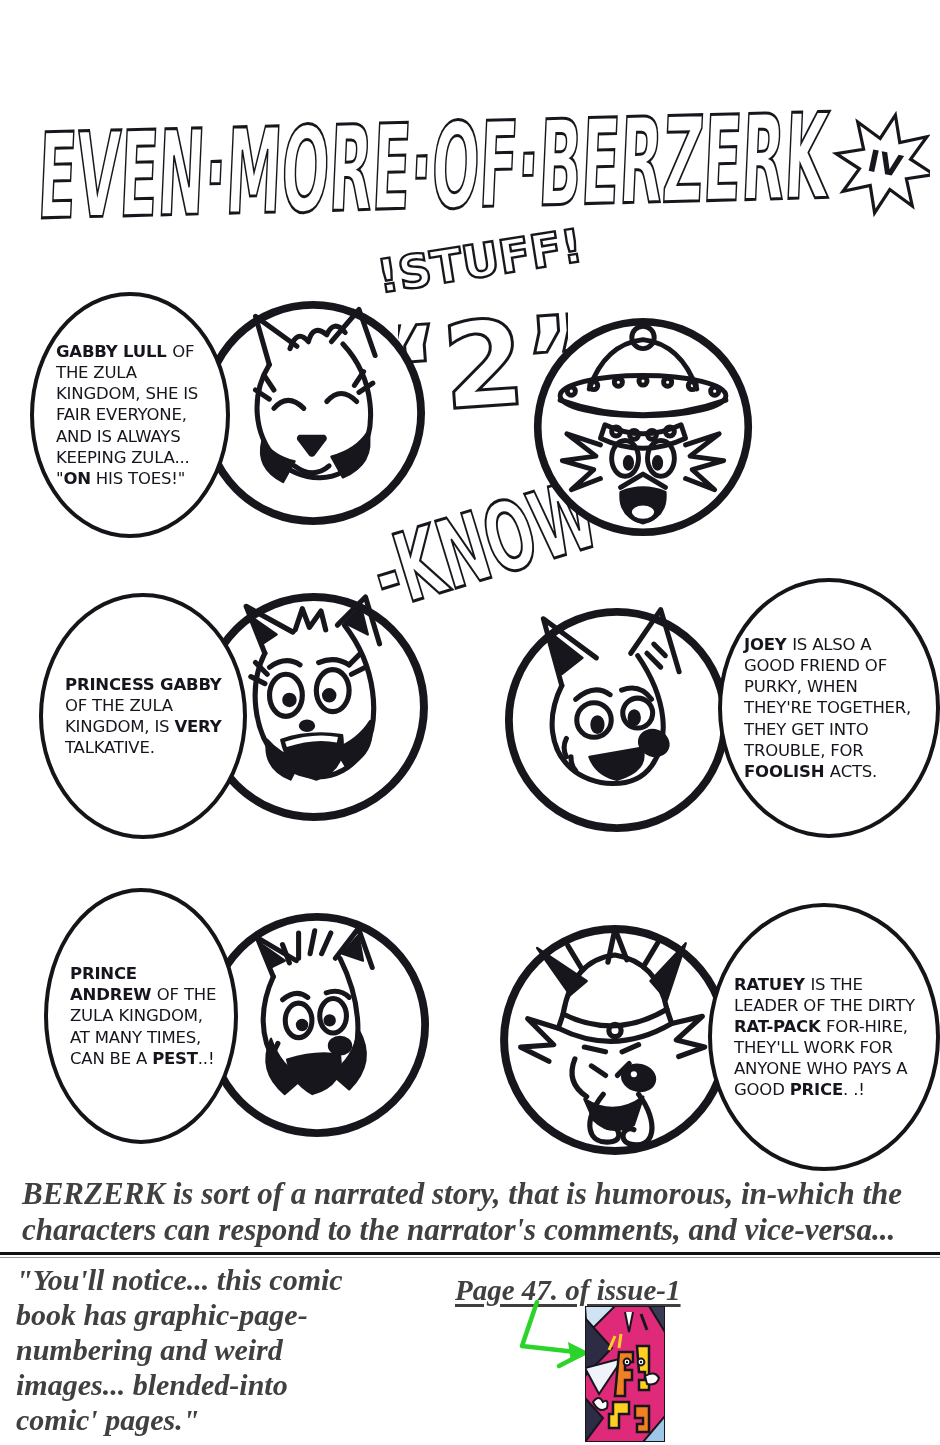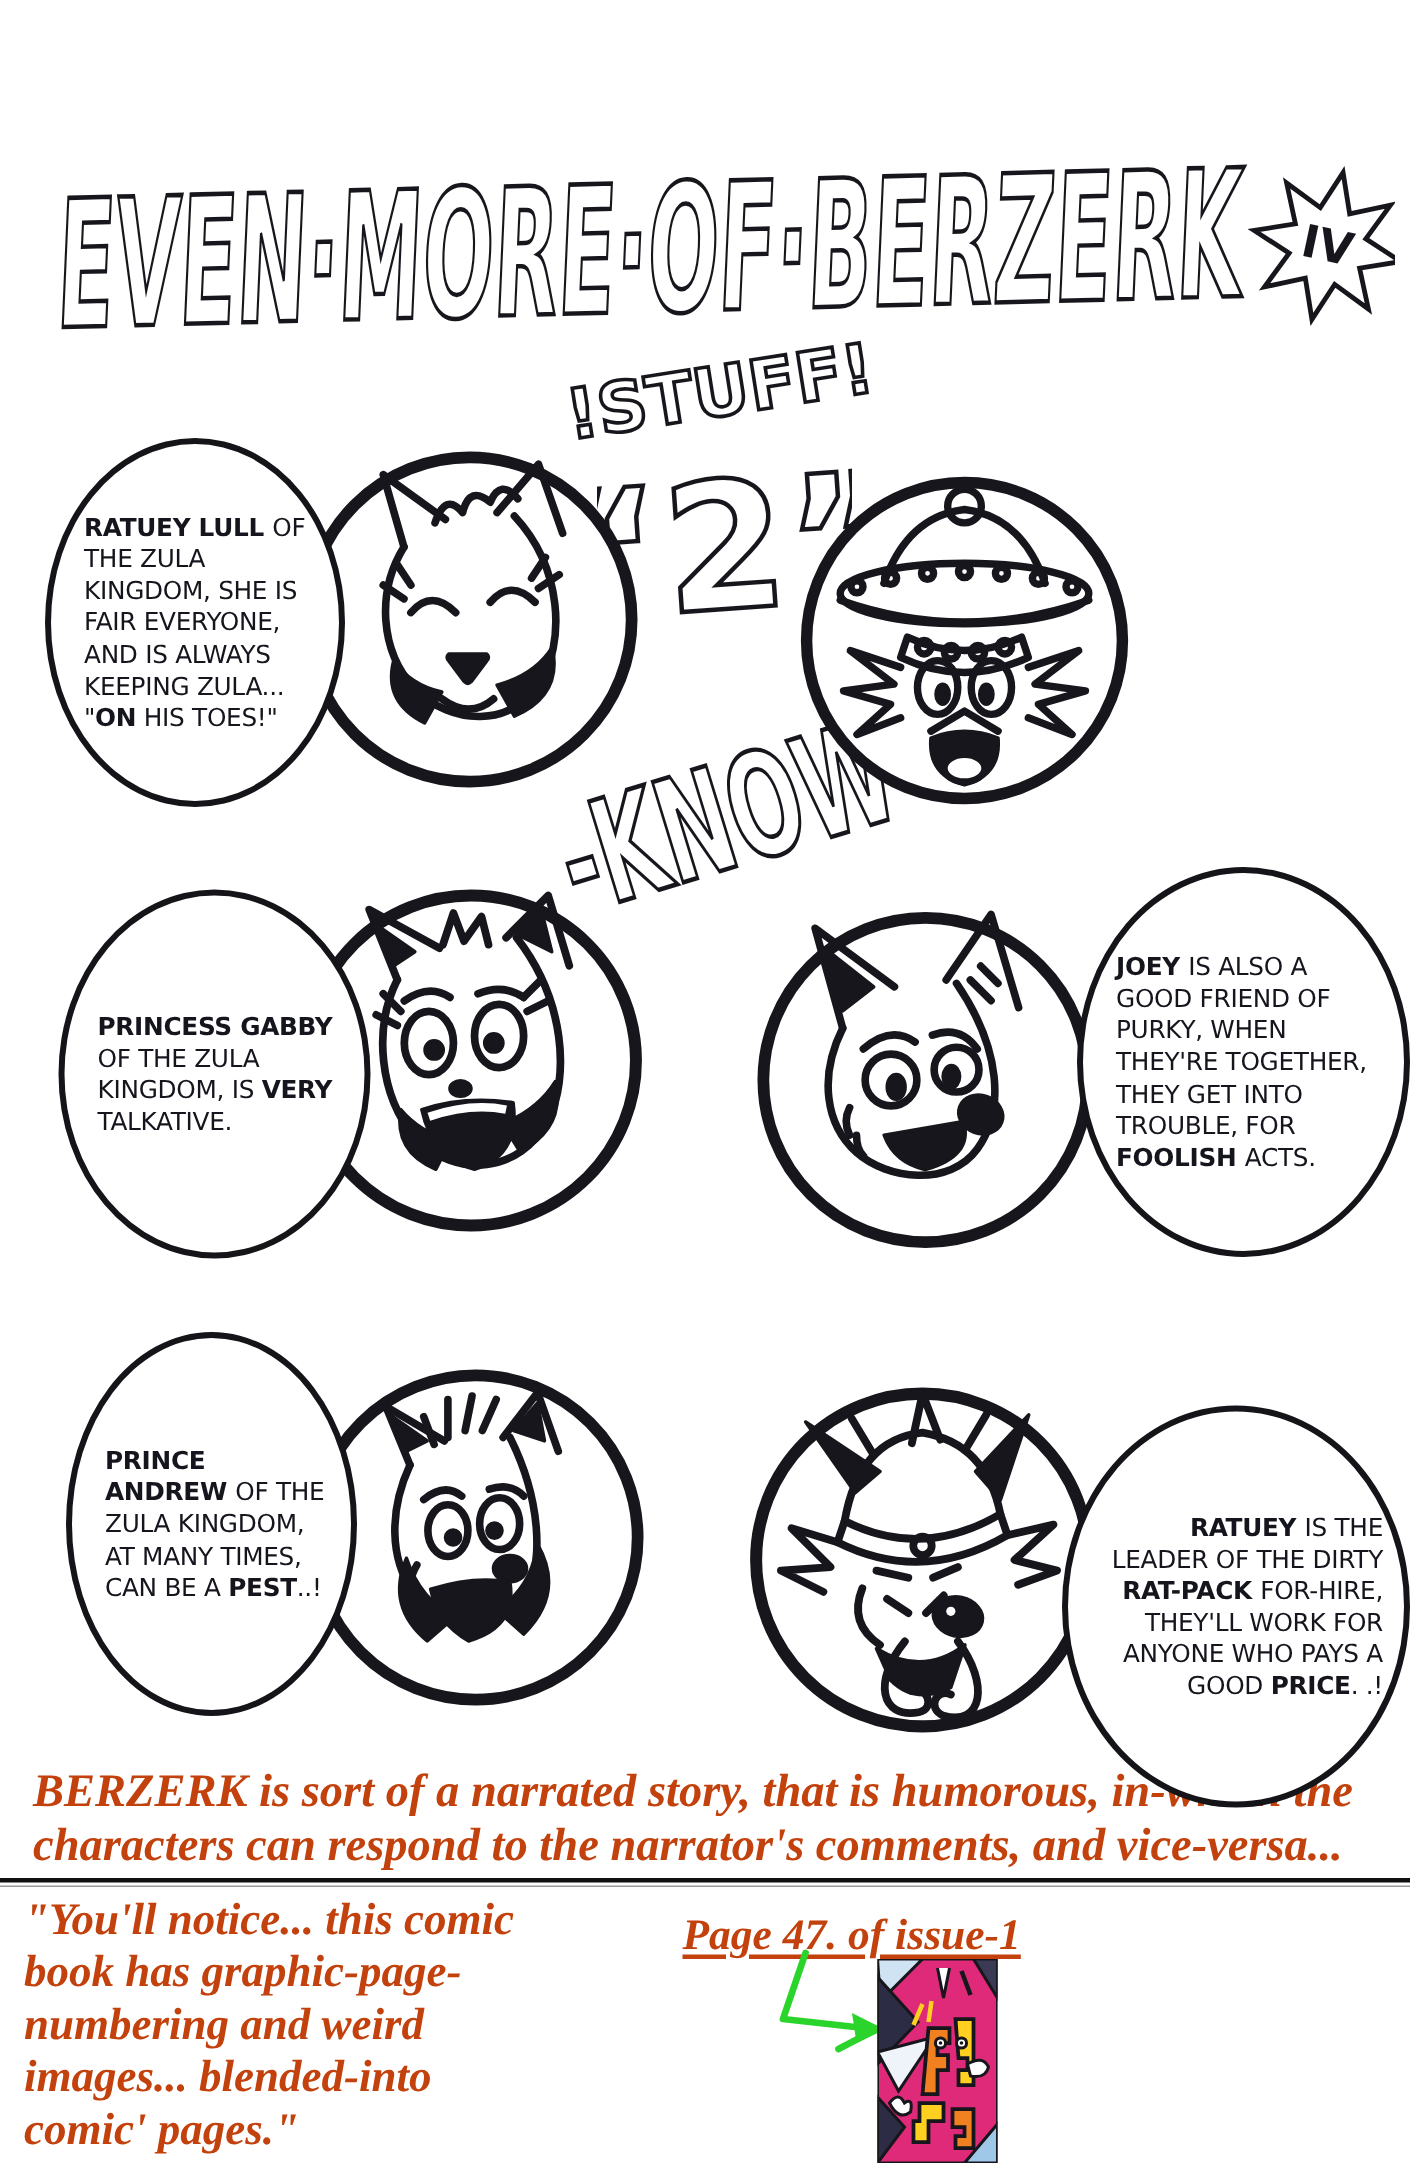--- a/index.html
+++ b/index.html
@@ -8,21 +8,21 @@
   .abs{position:absolute;}
   
   .bubble{position:absolute;border:4px solid #141419;border-radius:50%;background:#ffffff;
           display:flex;align-items:center;z-index:3;}
   .bubble-text{font-size:16.5px;line-height:1.28;letter-spacing:-0.2px;padding:0 14px 0 22px;}
   .portrait{position:absolute;z-index:2;}
   .portrait svg{display:block;width:100%;height:100%;}
   
   .outline-text{fill:#ffffff;stroke:#16161c;font-weight:bold;font-family:"DejaVu Sans",sans-serif;}
   
-  .serif{font-family:"Liberation Serif",serif;font-weight:bold;font-style:italic;color:#c2410c;}
+  .serif{font-family:"Liberation Serif",serif;font-weight:bold;font-style:italic;color:#404040;}
   .desc{left:22px;top:1176px;width:912px;font-size:31px;line-height:1.17;}
   .sep{left:0;top:1252px;width:940px;height:3px;background:#111;}
   .sep2{left:0;top:1257px;width:940px;height:1px;background:#999;}
   .quote{left:16px;top:1262px;width:352px;font-size:30px;line-height:1.17;}
   .pageref{left:455px;top:1274px;font-size:29px;text-decoration:underline;text-decoration-thickness:3px;text-underline-offset:4px;}
   .ink{stroke:#16161c;fill:none;stroke-width:2.2;stroke-linecap:round;stroke-linejoin:round;}
   .ink-fill{fill:#16161c;stroke:#16161c;stroke-width:1;stroke-linejoin:round;}
 </style>
 </head>
 <body>
@@ -44,21 +44,21 @@
     <text x="110" y="55" text-anchor="middle" class="outline-text" font-size="46" stroke-width="2.4" transform="rotate(-9 110 40)">!STUFF!</text>
   </svg>
   <svg class="abs" style="left:398px;top:288px;" width="170" height="140" viewBox="0 0 170 140">
     <text x="85" y="118" text-anchor="middle" class="outline-text" font-size="118" stroke-width="3" transform="rotate(-4 85 70)">“2”</text>
   </svg>
   <svg class="abs" style="left:348px;top:415px;" width="290" height="240" viewBox="0 0 290 240">
     <text x="145" y="160" text-anchor="middle" class="outline-text" font-size="96" stroke-width="3" textLength="250" lengthAdjust="spacingAndGlyphs" transform="rotate(-17 145 120)">-KNOW·</text>
   </svg>
 
   <div class="bubble" style="left:30px;top:292px;width:192px;height:238px;">
-    <div class="bubble-text"><span style="font-weight: bold;">RATUEY LULL </span><span>OF THE ZULA KINGDOM, SHE IS FAIR EVERYONE, AND IS ALWAYS KEEPING ZULA... "</span><span style="font-weight: bold; margin-top: 36px;">ON</span><span> HIS TOES!"</span></div>
+    <div class="bubble-text"><span style="font-weight: bold;">GABBY LULL </span><span>OF THE ZULA KINGDOM, SHE IS FAIR EVERYONE, AND IS ALWAYS KEEPING ZULA... "</span><span style="font-weight: bold; margin-top: 36px;">ON</span><span> HIS TOES!"</span></div>
   </div>
 
   <div class="portrait" style="left:198px;top:281px;width:230px;height:264px;">
     <svg viewBox="0 0 100 100">
       <circle cx="50" cy="50" r="47" fill="#fff" stroke="#16161c" stroke-width="3.4"></circle>
       <path class="ink-fill" d="M28,62 q-3,12 9,18 l5,-9 q-9,-2 -14,-9 z"></path>
       <path class="ink-fill" d="M74,58 q3,14 -11,20 l-5,-9 q11,-3 16,-11 z"></path>
       <path class="ink" d="M31,29 L25,8 L43,21"></path>
       <path class="ink" d="M58,19 L70,5 L77,25"></path>
       <path class="ink" d="M40,22 q3,-9 8,-3 q2,-8 8,-3 q3,-7 8,-1"></path>
@@ -198,21 +198,21 @@
       <path class="ink" d="M33,58 q-4,10 5,16"></path>
       <ellipse class="ink-fill" cx="60" cy="66" rx="7" ry="5.5" transform="rotate(12 60 66)"></ellipse>
       <circle cx="58" cy="64.5" r="1.3" fill="#fff"></circle>
       <path class="ink-fill" d="M37,75 Q50,83 62,74 L58,86 Q48,91 41,84 z"></path>
       <path class="ink" d="M45,73 C36,84 38,95 49,93 C54,92 51,85 47,87" stroke-width="2.5"></path>
       <path class="ink" d="M60,73 C69,85 67,97 56,94 C51,92 54,86 58,88" stroke-width="2.5"></path>
       <path class="ink" d="M40,61 l6,4 M56,60 l-5,5"></path>
     </svg>
   </div>
 
-  <div class="bubble" style="left:708px;top:937px;width:224px;height:260px;text-align:right;">
+  <div class="bubble" style="left:708px;top:903px;width:224px;height:260px;">
     <div class="bubble-text"><span style="font-weight: bold;">RATUEY </span><span>IS THE LEADER OF THE DIRTY </span><span style="font-weight: bold;">RAT-PACK </span><span>FOR-HIRE, THEY'LL WORK FOR ANYONE WHO PAYS A GOOD </span><span style="font-weight: bold;">PRICE</span><span>. .!</span></div>
   </div>
 
   <div class="abs serif desc">BERZERK is sort of a narrated story, that is humorous, in-which the characters can respond to the narrator's comments, and vice-versa...</div>
 
   <div class="abs sep"></div>
   <div class="abs sep2"></div>
 
   <div class="abs serif quote">"You'll notice... this comic book has graphic-page-numbering and weird images... blended-into comic' pages."</div>
 

